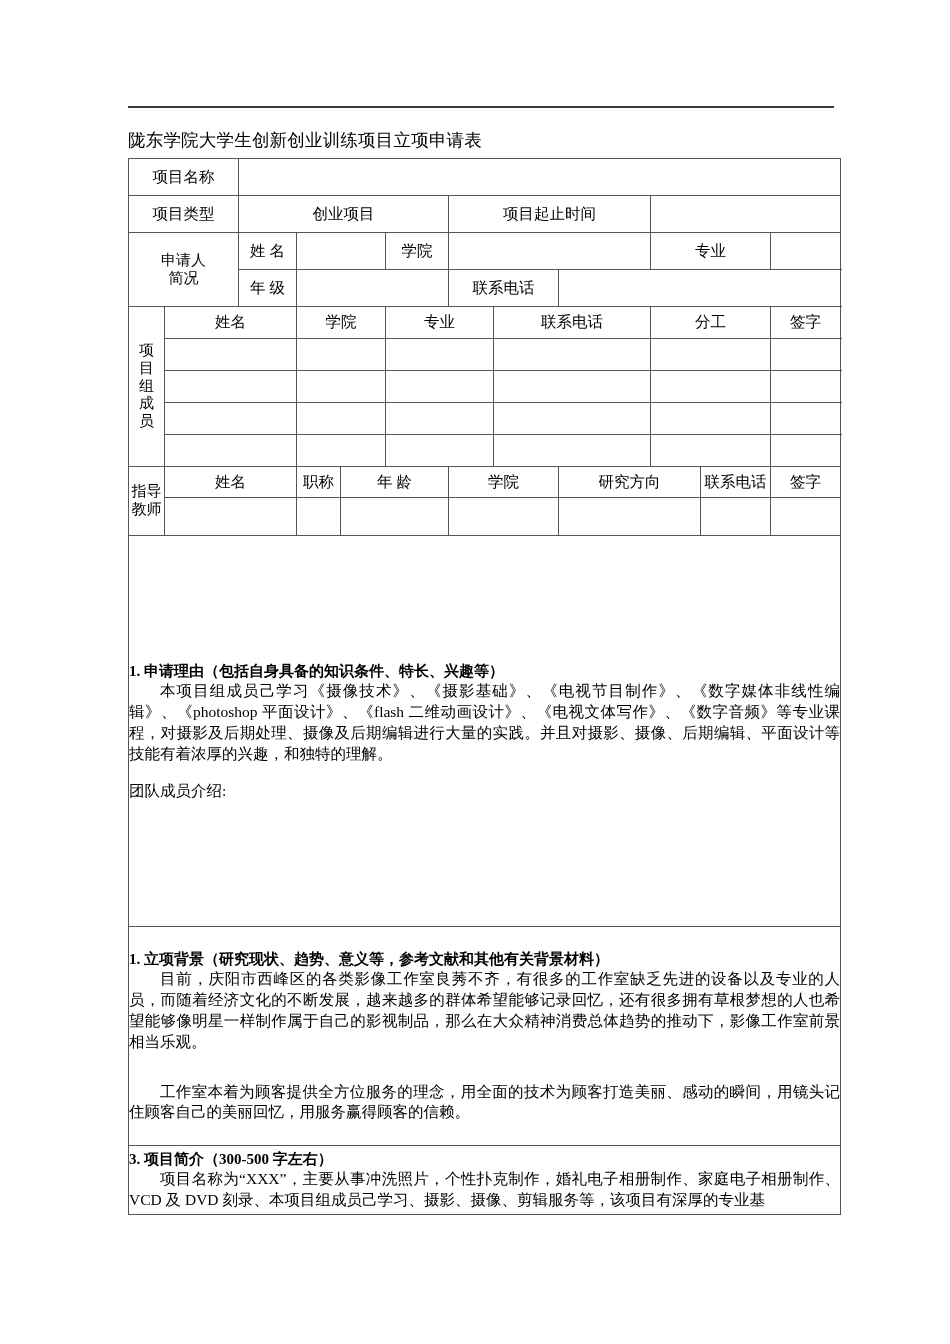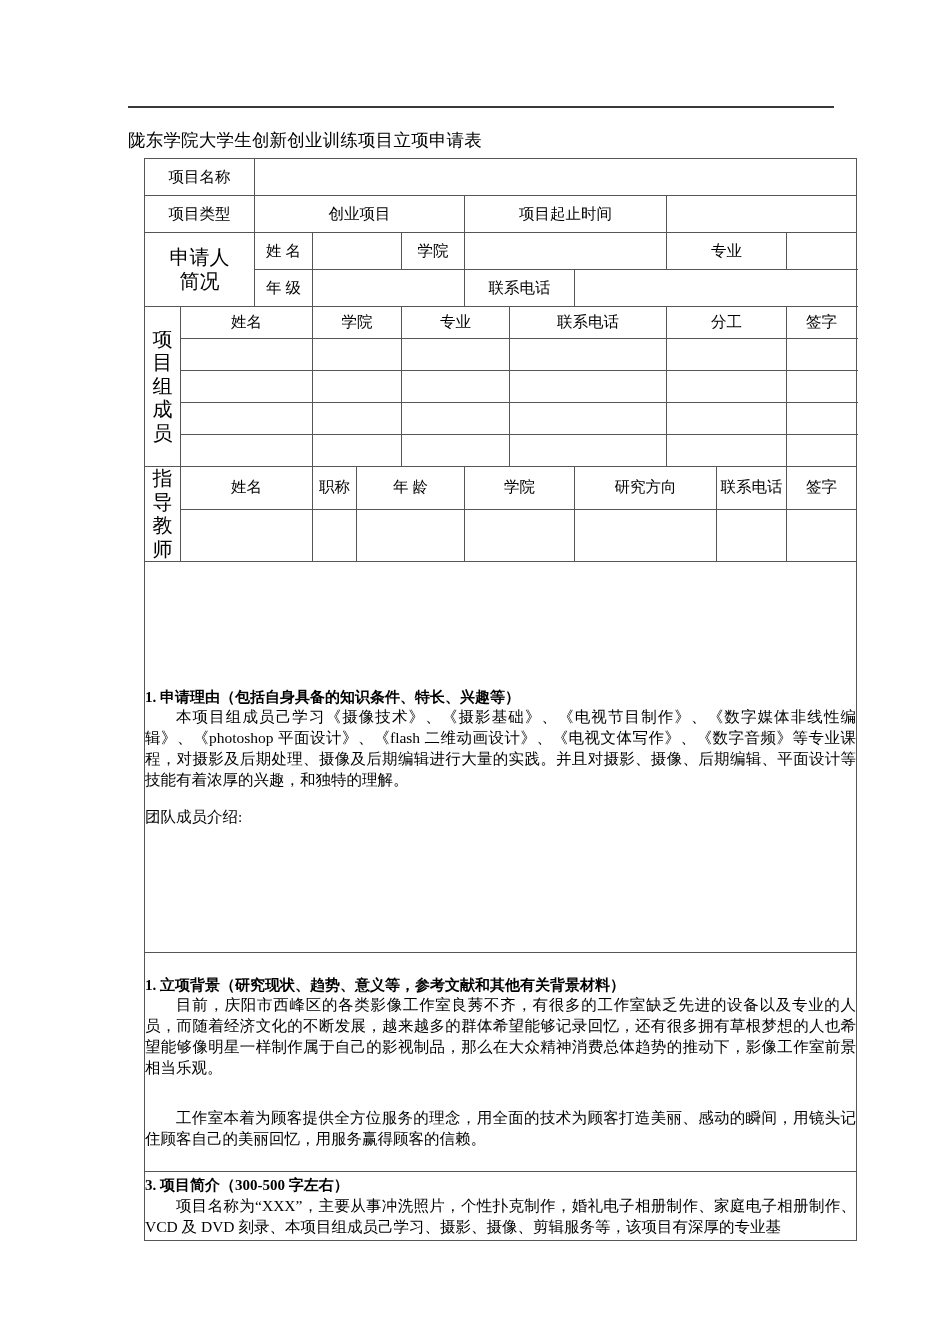--- a/index.html
+++ b/index.html
@@ -37,41 +37,41 @@
     top: 128px;
     width: 712px;
     font-size: 17.5px;
     line-height: 24px;
     letter-spacing: .2px;
     white-space: nowrap;
   }
   
   table.form {
     position: absolute;
-    left: 144px;
+    left: 128px;
     top: 158px;
     width: 712px;
     border-collapse: collapse;
     table-layout: fixed;
     padding-left: 42px;
   }
   table.form td {
     border: 1px solid #555;
     padding: 0;
     font-size: 15.5px;
     vertical-align: middle;
     text-align: center;
     line-height: 1.35;
   }
   td.lbl { font-size: 15.5px; }
   td.blank { }
   .vstack {
     display: block;
     line-height: 1.18;
-    font-size: 20px;
+    font-size: 15px;
   }
 
   
   td.body {
     text-align: left;
     vertical-align: top;
     padding: 7px 9px 6px 9px;
     font-size: 15px;
     line-height: 1.52;
   }

